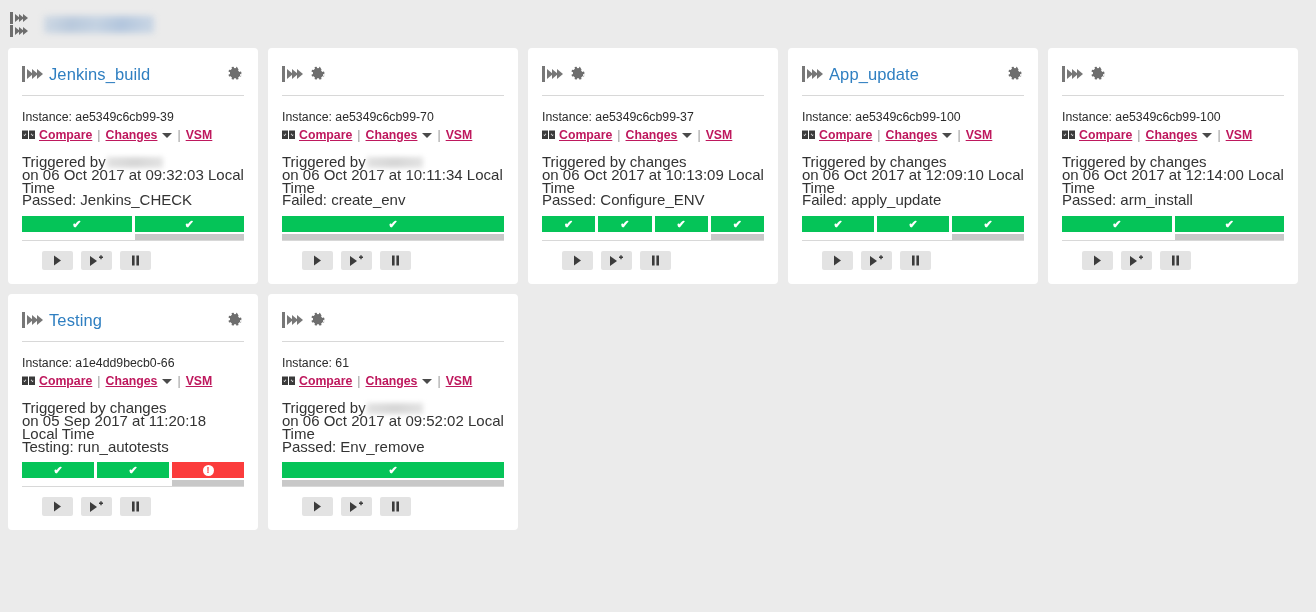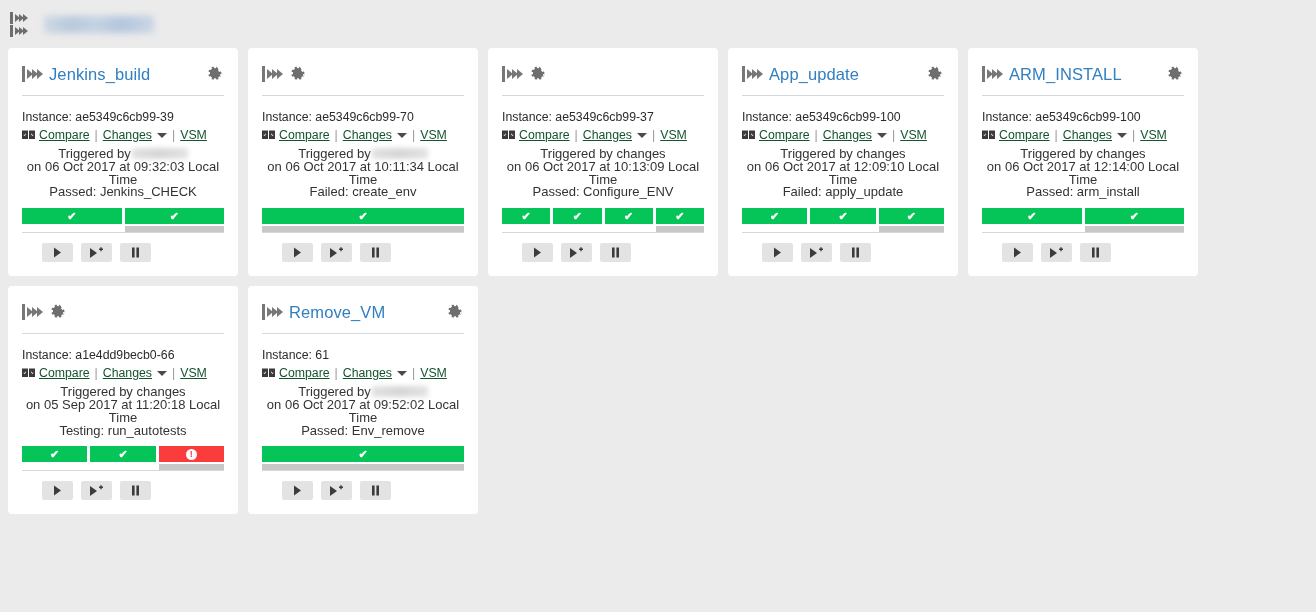--- a/index.html
+++ b/index.html
@@ -65,21 +65,21 @@
 
   
   #grid {
     display: flex;
     flex-wrap: wrap;
     gap: 10px;
     padding: 0 8px;
     box-sizing: border-box;
   }
   .card {
-    width: 230px;
+    width: 250px;
     background: #ffffff;
     border-radius: 4px;
     box-sizing: border-box;
     padding: 0;
     display: flex;
     flex-direction: column;
   }
 
   .card-head {
     display: flex;
@@ -148,42 +148,42 @@
     margin-bottom: 4px;
     white-space: nowrap;
   }
   .cmp-icon {
     display: inline-flex;
     margin-right: 4px;
     align-items: center;
   }
   .cmp-icon svg { display: block; }
   .linkrow a {
-    color: #14532d;
+    color: #be185d;
     text-decoration: underline;
     cursor: pointer;
+    font-weight: bold;
   }
   .sep {
     color: #9a9a9a;
     margin: 0 5px;
   }
   .caret {
     width: 0; height: 0;
     border-left: 5px solid transparent;
     border-right: 5px solid transparent;
     border-top: 5px solid #4a4a4a;
     margin-left: 5px;
     cursor: pointer;
   }
   .trigger {
-    font-size: 13px;
+    font-size: 15px;
     color: #333;
     line-height: 12.8px;
-    margin-top: 6px;
-    text-align: center;
+    margin-top: 14px;
   }
   .trigger .redacted-sm {
     display: inline-block;
     height: 11px;
     width: 56px;
     background: linear-gradient(100deg,#e2e2e2,#d6d6d6,#e4e4e4);
     filter: blur(2.4px);
     vertical-align: -1px;
     margin-left: 1px;
     text-indent: -9999px;
@@ -602,21 +602,20 @@
       </div>
     </div>
     <div class="card">
       <div class="card-head">
         <span class="pipe-icon">
           <span class="pipe-bar"></span>
           <span class="pipe-chev"></span>
           <span class="pipe-chev"></span>
           <span class="pipe-chev"></span>
         </span>
-        <span class="card-title">ARM_INSTALL</span>
         <span class="gear">
           <svg width="18" height="18" viewBox="0 0 18 18">
             <path fill="#6e6e6e" d="M9 5.9a3.1 3.1 0 1 0 0 6.2 3.1 3.1 0 0 0 0-6.2zm0 4.7a1.6 1.6 0 1 1 0-3.2 1.6 1.6 0 0 1 0 3.2z"></path>
             <path fill="#6e6e6e" d="M16.1 10.4l-1.3-.5a6 6 0 0 0 0-1.8l1.3-.5a.5.5 0 0 0 .3-.6l-.5-1.4a.5.5 0 0 0-.6-.3l-1.3.4a6 6 0 0 0-1.3-1.3l.4-1.3a.5.5 0 0 0-.3-.6L11.4.1a.5.5 0 0 0-.6.3l-.5 1.3a6 6 0 0 0-1.8 0L8 .4a.5.5 0 0 0-.6-.3L6 .5a.5.5 0 0 0-.3.6l.4 1.3a6 6 0 0 0-1.3 1.3l-1.3-.4a.5.5 0 0 0-.6.3L2.4 5a.5.5 0 0 0 .3.6l1.3.5a6 6 0 0 0 0 1.8l-1.3.5a.5.5 0 0 0-.3.6l.5 1.4a.5.5 0 0 0 .6.3l1.3-.4a6 6 0 0 0 1.3 1.3l-.4 1.3a.5.5 0 0 0 .3.6l1.4.5a.5.5 0 0 0 .6-.3l.5-1.3a6 6 0 0 0 1.8 0l.5 1.3a.5.5 0 0 0 .6.3l1.4-.5a.5.5 0 0 0 .3-.6l-.4-1.3a6 6 0 0 0 1.3-1.3l1.3.4a.5.5 0 0 0 .6-.3l.5-1.4a.5.5 0 0 0-.3-.6z" transform="translate(0.3 1.6) scale(0.93)"></path>
           </svg>
         </span>
       </div>
       <div class="card-rule"></div>
       <div class="card-body">
         <div class="instance">Instance: ae5349c6cb99-100</div>
@@ -680,20 +679,21 @@
       </div>
     </div>
     <div class="card">
       <div class="card-head">
         <span class="pipe-icon">
           <span class="pipe-bar"></span>
           <span class="pipe-chev"></span>
           <span class="pipe-chev"></span>
           <span class="pipe-chev"></span>
         </span>
+        <span class="card-title">Testing</span>
         <span class="gear">
           <svg width="18" height="18" viewBox="0 0 18 18">
             <path fill="#6e6e6e" d="M9 5.9a3.1 3.1 0 1 0 0 6.2 3.1 3.1 0 0 0 0-6.2zm0 4.7a1.6 1.6 0 1 1 0-3.2 1.6 1.6 0 0 1 0 3.2z"></path>
             <path fill="#6e6e6e" d="M16.1 10.4l-1.3-.5a6 6 0 0 0 0-1.8l1.3-.5a.5.5 0 0 0 .3-.6l-.5-1.4a.5.5 0 0 0-.6-.3l-1.3.4a6 6 0 0 0-1.3-1.3l.4-1.3a.5.5 0 0 0-.3-.6L11.4.1a.5.5 0 0 0-.6.3l-.5 1.3a6 6 0 0 0-1.8 0L8 .4a.5.5 0 0 0-.6-.3L6 .5a.5.5 0 0 0-.3.6l.4 1.3a6 6 0 0 0-1.3 1.3l-1.3-.4a.5.5 0 0 0-.6.3L2.4 5a.5.5 0 0 0 .3.6l1.3.5a6 6 0 0 0 0 1.8l-1.3.5a.5.5 0 0 0-.3.6l.5 1.4a.5.5 0 0 0 .6.3l1.3-.4a6 6 0 0 0 1.3 1.3l-.4 1.3a.5.5 0 0 0 .3.6l1.4.5a.5.5 0 0 0 .6-.3l.5-1.3a6 6 0 0 0 1.8 0l.5 1.3a.5.5 0 0 0 .6.3l1.4-.5a.5.5 0 0 0 .3-.6l-.4-1.3a6 6 0 0 0 1.3-1.3l1.3.4a.5.5 0 0 0 .6-.3l.5-1.4a.5.5 0 0 0-.3-.6z" transform="translate(0.3 1.6) scale(0.93)"></path>
           </svg>
         </span>
       </div>
       <div class="card-rule"></div>
       <div class="card-body">
         <div class="instance">Instance: a1e4dd9becb0-66</div>
@@ -763,21 +763,20 @@
       </div>
     </div>
     <div class="card">
       <div class="card-head">
         <span class="pipe-icon">
           <span class="pipe-bar"></span>
           <span class="pipe-chev"></span>
           <span class="pipe-chev"></span>
           <span class="pipe-chev"></span>
         </span>
-        <span class="card-title">Remove_VM</span>
         <span class="gear">
           <svg width="18" height="18" viewBox="0 0 18 18">
             <path fill="#6e6e6e" d="M9 5.9a3.1 3.1 0 1 0 0 6.2 3.1 3.1 0 0 0 0-6.2zm0 4.7a1.6 1.6 0 1 1 0-3.2 1.6 1.6 0 0 1 0 3.2z"></path>
             <path fill="#6e6e6e" d="M16.1 10.4l-1.3-.5a6 6 0 0 0 0-1.8l1.3-.5a.5.5 0 0 0 .3-.6l-.5-1.4a.5.5 0 0 0-.6-.3l-1.3.4a6 6 0 0 0-1.3-1.3l.4-1.3a.5.5 0 0 0-.3-.6L11.4.1a.5.5 0 0 0-.6.3l-.5 1.3a6 6 0 0 0-1.8 0L8 .4a.5.5 0 0 0-.6-.3L6 .5a.5.5 0 0 0-.3.6l.4 1.3a6 6 0 0 0-1.3 1.3l-1.3-.4a.5.5 0 0 0-.6.3L2.4 5a.5.5 0 0 0 .3.6l1.3.5a6 6 0 0 0 0 1.8l-1.3.5a.5.5 0 0 0-.3.6l.5 1.4a.5.5 0 0 0 .6.3l1.3-.4a6 6 0 0 0 1.3 1.3l-.4 1.3a.5.5 0 0 0 .3.6l1.4.5a.5.5 0 0 0 .6-.3l.5-1.3a6 6 0 0 0 1.8 0l.5 1.3a.5.5 0 0 0 .6.3l1.4-.5a.5.5 0 0 0 .3-.6l-.4-1.3a6 6 0 0 0 1.3-1.3l1.3.4a.5.5 0 0 0 .6-.3l.5-1.4a.5.5 0 0 0-.3-.6z" transform="translate(0.3 1.6) scale(0.93)"></path>
           </svg>
         </span>
       </div>
       <div class="card-rule"></div>
       <div class="card-body">
         <div class="instance">Instance: 61</div>

